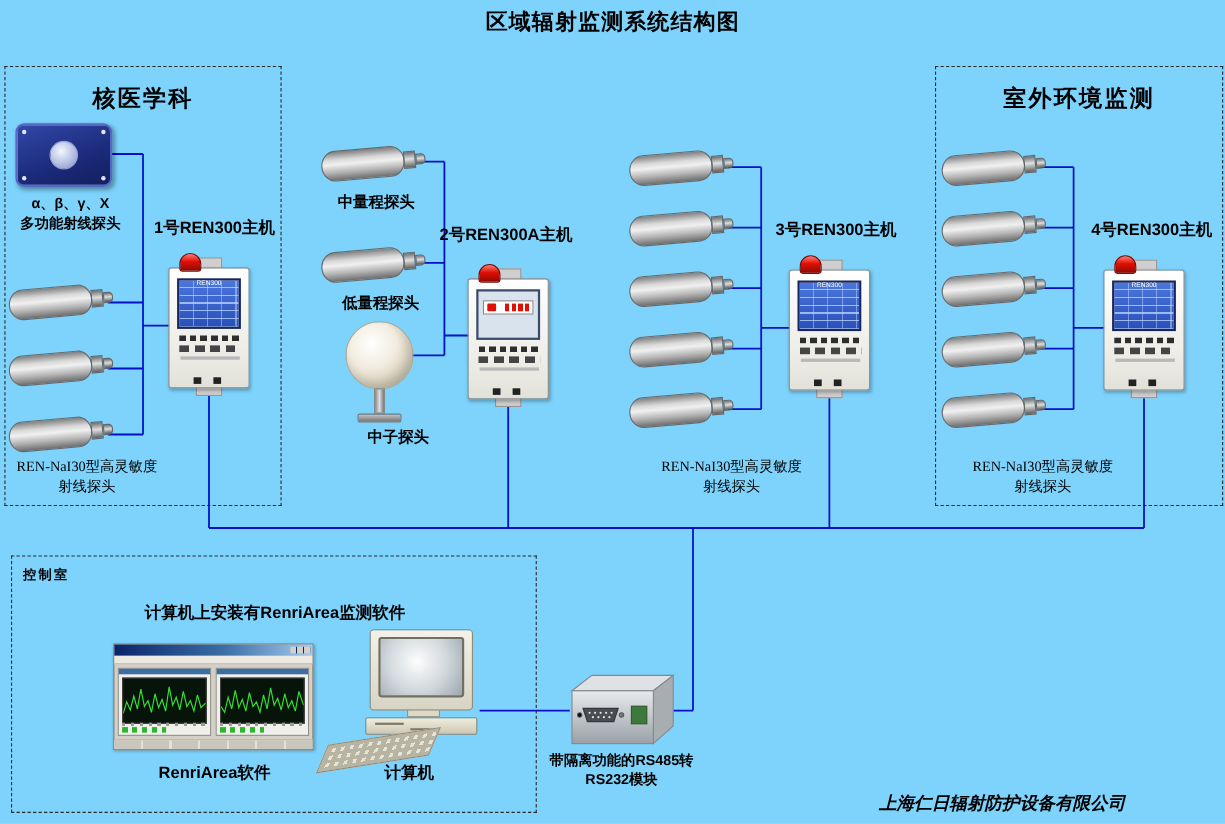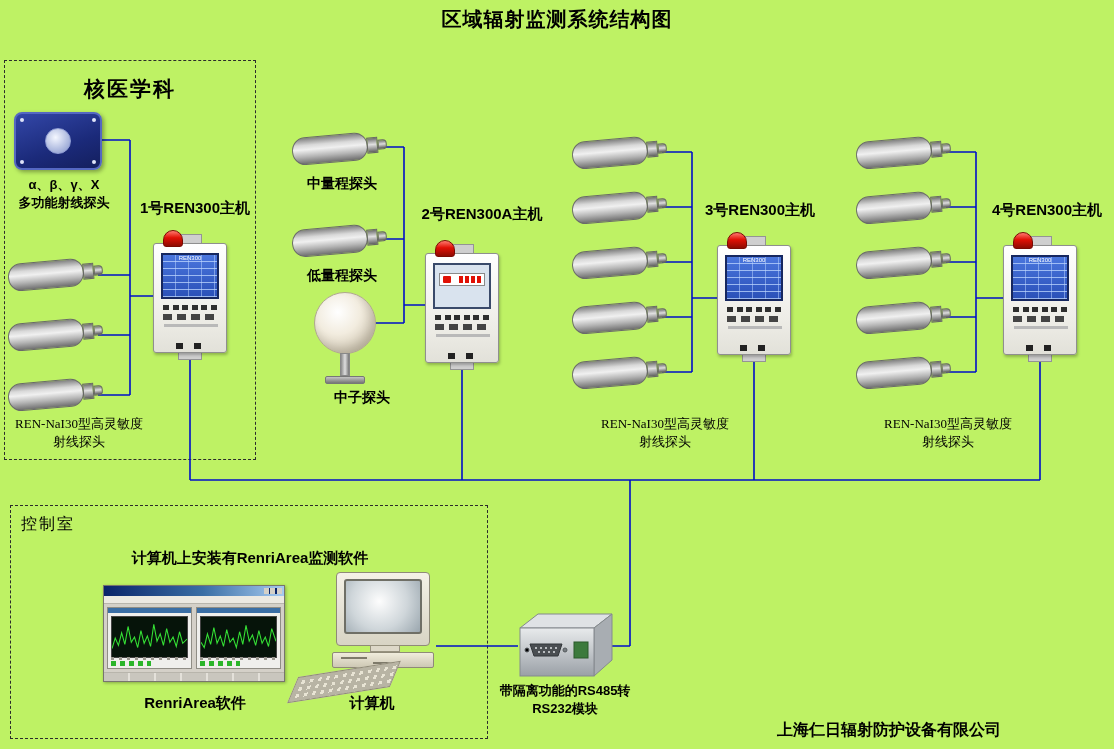--- a/index.html
+++ b/index.html
@@ -1,25 +1,25 @@
 <!DOCTYPE html>
 <html><head>
 <meta charset="utf-8">
 <style>
   html,body{margin:0;padding:0;background:#fff;}
-  .canvas{position:relative;width:1114px;height:749px;background:#bef264;overflow:hidden;
+  .canvas{position:relative;width:1114px;height:749px;background:#7dd3fc;overflow:hidden;
           font-family:"Liberation Sans","DejaVu Sans",sans-serif;color:#000;}
   .abs{position:absolute;}
   .title{position:absolute;left:0;top:6px;width:100%;text-align:center;
          font-size:20px;font-weight:bold;letter-spacing:1px;}
   .wires{position:absolute;left:0;top:0;z-index:1;}
   .section{position:absolute;border:1.5px dashed #2b2b2b;z-index:0;box-sizing:border-box;}
   .sec-title{position:absolute;top:14px;left:0;width:100%;text-align:center;
              font-size:21px;font-weight:bold;letter-spacing:2px;}
-  .sec-title-left{position:absolute;top:8px;left:10px;font-size:16px;font-weight:normal;letter-spacing:2px;}
+  .sec-title-left{position:absolute;top:8px;left:10px;font-size:12px;font-weight:bold;letter-spacing:2px;}
   .lbl{position:absolute;text-align:center;font-weight:bold;z-index:3;line-height:1.35;}
   .ml{white-space:pre-line;}
   .lbl-host{font-size:15px;}
   .lbl-probe{font-size:14px;}
   .lbl-nai{font-size:13px;font-weight:normal;font-family:"Liberation Serif","DejaVu Serif",serif;}
   .lbl-note{font-size:15px;}
   .lbl-small{font-size:13px;}
   .company{position:absolute;font-size:16px;font-weight:bold;text-align:center;z-index:3;}
 
   
@@ -199,30 +199,30 @@
     <div class="probe-neck"></div>
     <div class="probe-tip"></div>
   </div>
   <div class="lbl lbl-probe" style="left:292px;top:174px;width:100px;">中量程探头</div>
 
   <div class="probe" style="left:292px;top:224px;">
     <div class="probe-body"></div>
     <div class="probe-neck"></div>
     <div class="probe-tip"></div>
   </div>
-  <div class="lbl lbl-probe" style="left:292px;top:266px;width:100px;">低量程探头</div>
+  <div class="lbl lbl-probe" style="left:281px;top:266px;width:100px;text-align:right;">低量程探头</div>
 
   <div class="sphereunit" style="left:314px;top:292px;">
     <div class="sphere"></div>
     <div class="sphere-pole"></div>
     <div class="sphere-base"></div>
   </div>
   <div class="lbl lbl-probe" style="left:317px;top:388px;width:90px;">中子探头</div>
 
-  <div class="lbl lbl-host" style="left:412px;top:204px;width:140px;">2号REN300A主机</div>
+  <div class="lbl lbl-host" style="left:390px;top:204px;width:140px;">2号REN300A主机</div>
 
   <div class="host host--led" style="left:422px;top:240px;">
     <div class="host-mount host-mount-t"></div>
     <div class="host-mount host-mount-b"></div>
     <div class="host-beacon"></div>
     <div class="host-body">
       <div class="host-screen">
         <div class="led-strip">
           <span class="led-a"></span>
           <span class="led-b"></span>
@@ -277,20 +277,23 @@
       <div class="host-btnrow r2"></div>
       <div class="host-tinytext"></div>
       <div class="host-port p1"></div>
       <div class="host-port p2"></div>
     </div>
   </div>
 
   <div class="lbl lbl-nai ml" style="left:585px;top:415px;width:160px;">REN-NaI30型高灵敏度
 射线探头</div>
 
+  <div class="section" style="left:850px;top:60px;width:262px;height:400px;">
+    <div class="sec-title">室外环境监测</div>
+  </div>
 
   <div class="probe" style="left:856px;top:136px;">
     <div class="probe-body"></div>
     <div class="probe-neck"></div>
     <div class="probe-tip"></div>
   </div>
   <div class="probe" style="left:856px;top:191px;">
     <div class="probe-body"></div>
     <div class="probe-neck"></div>
     <div class="probe-tip"></div>
@@ -407,15 +410,15 @@
           <circle cx="36" cy="40" r="1"></circle>
       </g>
       <circle cx="9" cy="38" r="2" fill="#6e7control" stroke="#555a5e"></circle>
       <circle cx="47" cy="38" r="2" fill="#777c80" stroke="#555a5e"></circle>
       <rect x="56" y="30" width="14" height="16" fill="#3c7a3c" stroke="#2a5a2a"></rect>
     </svg>
   </div>
   <div class="lbl lbl-small ml" style="left:490px;top:682px;width:150px;">带隔离功能的RS485转
 RS232模块</div>
 
-  <div class="company" style="left:724px;top:720px;width:330px;">上海仁日辐射防护设备有限公司</div>
+  <div class="company" style="left:746px;top:720px;width:330px;font-style:italic;">上海仁日辐射防护设备有限公司</div>
 
 </div>
 
 </body></html>

